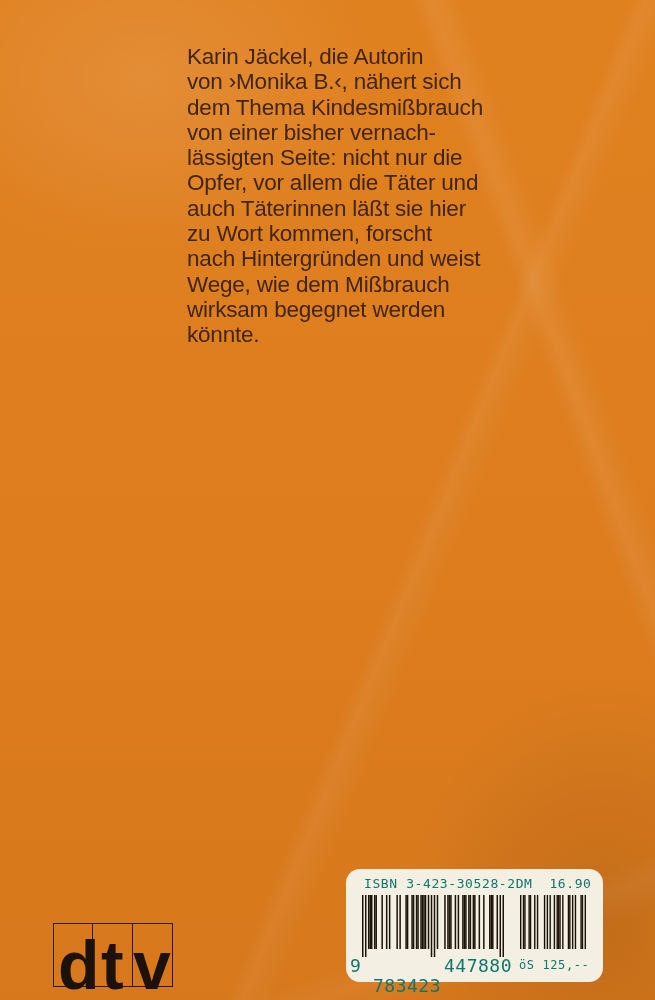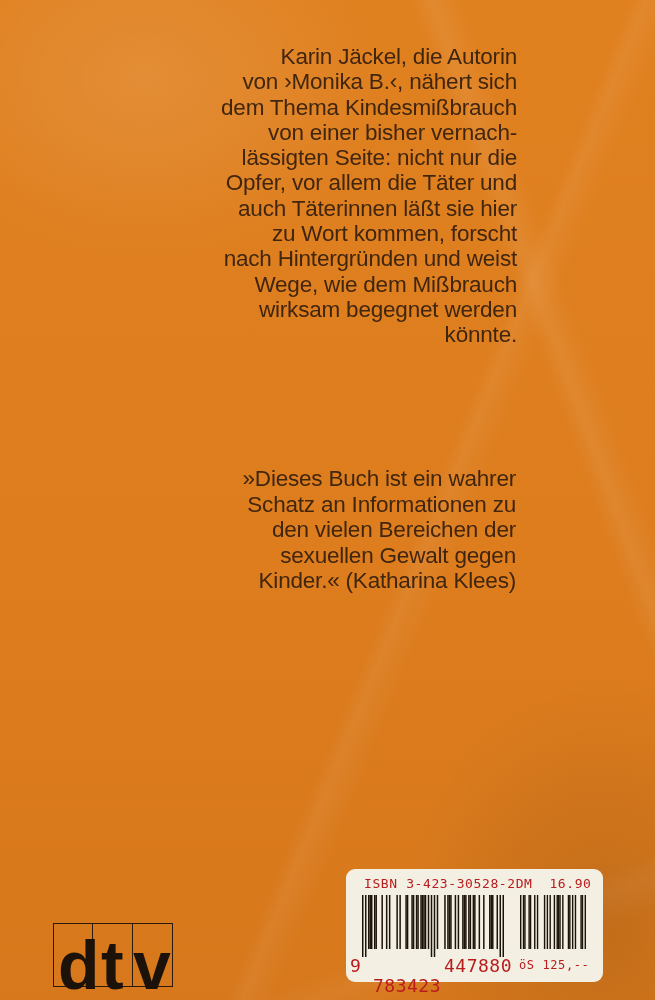--- a/index.html
+++ b/index.html
@@ -3,21 +3,20 @@
 <meta charset="utf-8">
 <style>
   html,body{margin:0;padding:0;background:#555;}
   .cover{
     position:relative;
     width:655px;height:1000px;
     margin:0 auto;
     overflow:hidden;
     background:linear-gradient(180deg,#e08120 0%,#dd7d1e 55%,#d7781c 100%);
     font-family:"Liberation Sans", sans-serif;
-    text-align:right;
   }
   .texture{
     position:absolute;inset:0;pointer-events:none;
     background:
       radial-gradient(ellipse 60% 30% at 22% 8%, rgba(255,255,255,0.10), transparent 60%),
       radial-gradient(ellipse 50% 40% at 92% 92%, rgba(0,0,0,0.10), transparent 60%),
       linear-gradient(112deg, transparent 59.5%, rgba(255,255,255,0.06) 61%, transparent 64%),
       linear-gradient(70deg, transparent 76%, rgba(255,255,255,0.07) 78%, transparent 81%),
       linear-gradient(160deg, transparent 88%, rgba(255,255,255,0.05) 90%, transparent 93%);
   }
@@ -46,22 +45,22 @@
   .logo-letter{
     position:absolute;bottom:-13px;
     font-size:68px;line-height:1;font-weight:bold;color:#1c1209;
   }
   .logo-box:nth-child(1) .logo-letter{left:4px;}
   .logo-box:nth-child(2) .logo-letter{left:8px;}
   .logo-box:nth-child(3) .logo-letter{left:0px;}
   
   .barcode-panel{
     position:absolute;left:346px;top:869px;width:257px;height:113px;
-    background:#f3efe3;border-radius:9px;
-    font-family:"DejaVu Sans Mono", monospace;color:#b91c1c;
+    background:#f3efe3;border-radius:14px;
+    font-family:"DejaVu Sans Mono", monospace;color:#0f766e;
   }
   .bc-topline{
     position:absolute;left:18px;right:16px;top:7px;
     display:flex;justify-content:space-between;
     font-size:13px;letter-spacing:0.6px;white-space:pre;
   }
   #ean-main{position:absolute;left:16px;top:26px;}
   #ean-addon{position:absolute;left:174px;top:26px;}
   .bc-digits{position:absolute;top:86px;font-size:18px;letter-spacing:0.5px;}
   .d9{left:4px;}
@@ -82,25 +81,20 @@
 lässigten Seite: nicht nur die
 Opfer, vor allem die Täter und
 auch Täterinnen läßt sie hier
 zu Wort kommen, forscht
 nach Hintergründen und weist
 Wege, wie dem Mißbrauch
 wirksam begegnet werden
 könnte.</div>
 
 
-  <div class="quote">»Dieses Buch ist ein wahrer
-Schatz an Informationen zu
-den vielen Bereichen der
-sexuellen Gewalt gegen
-Kinder.« (Katharina Klees)</div>
 
   <div class="logo">
     <div class="logo-box">
       <span class="logo-letter">d</span>
     </div>
     <div class="logo-box">
       <span class="logo-letter">t</span>
     </div>
     <div class="logo-box">
       <span class="logo-letter">v</span>

